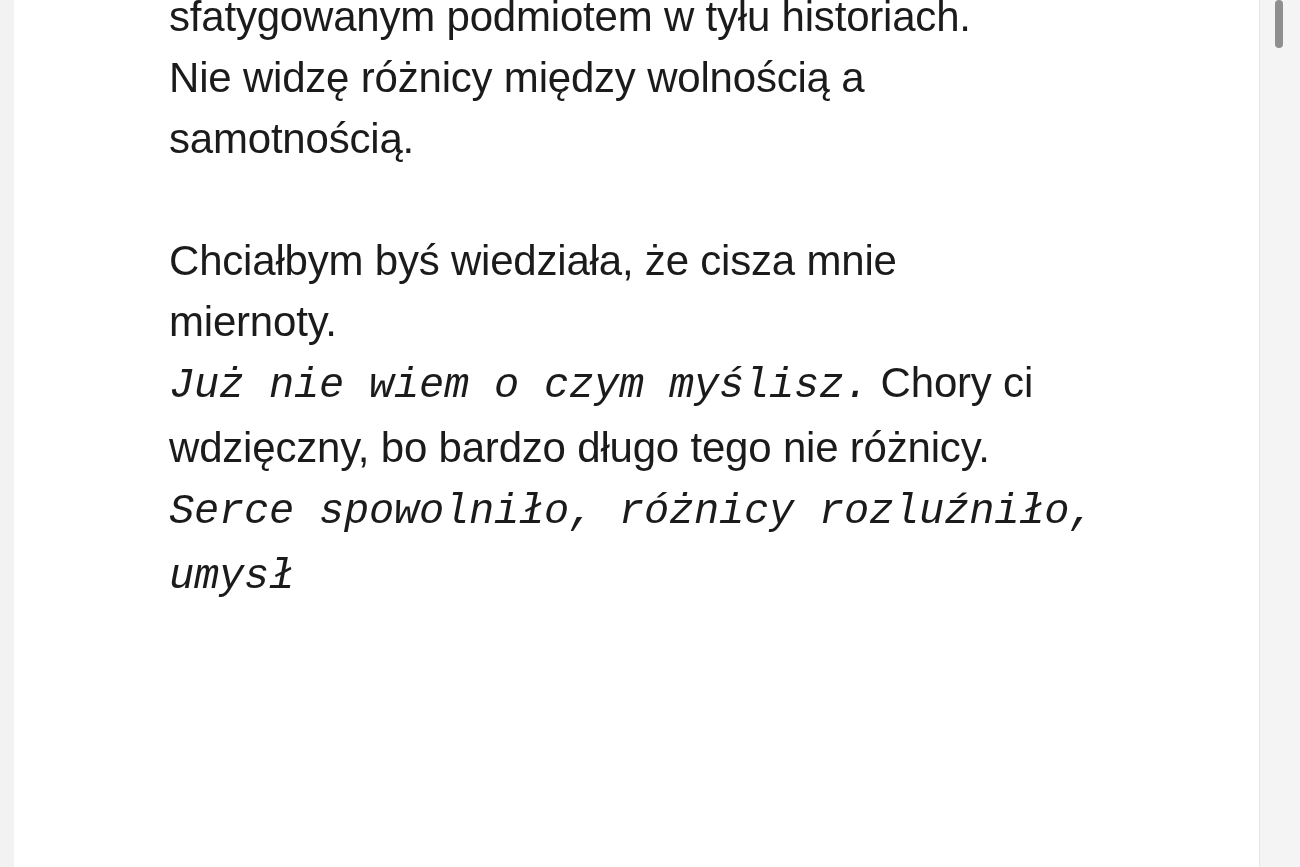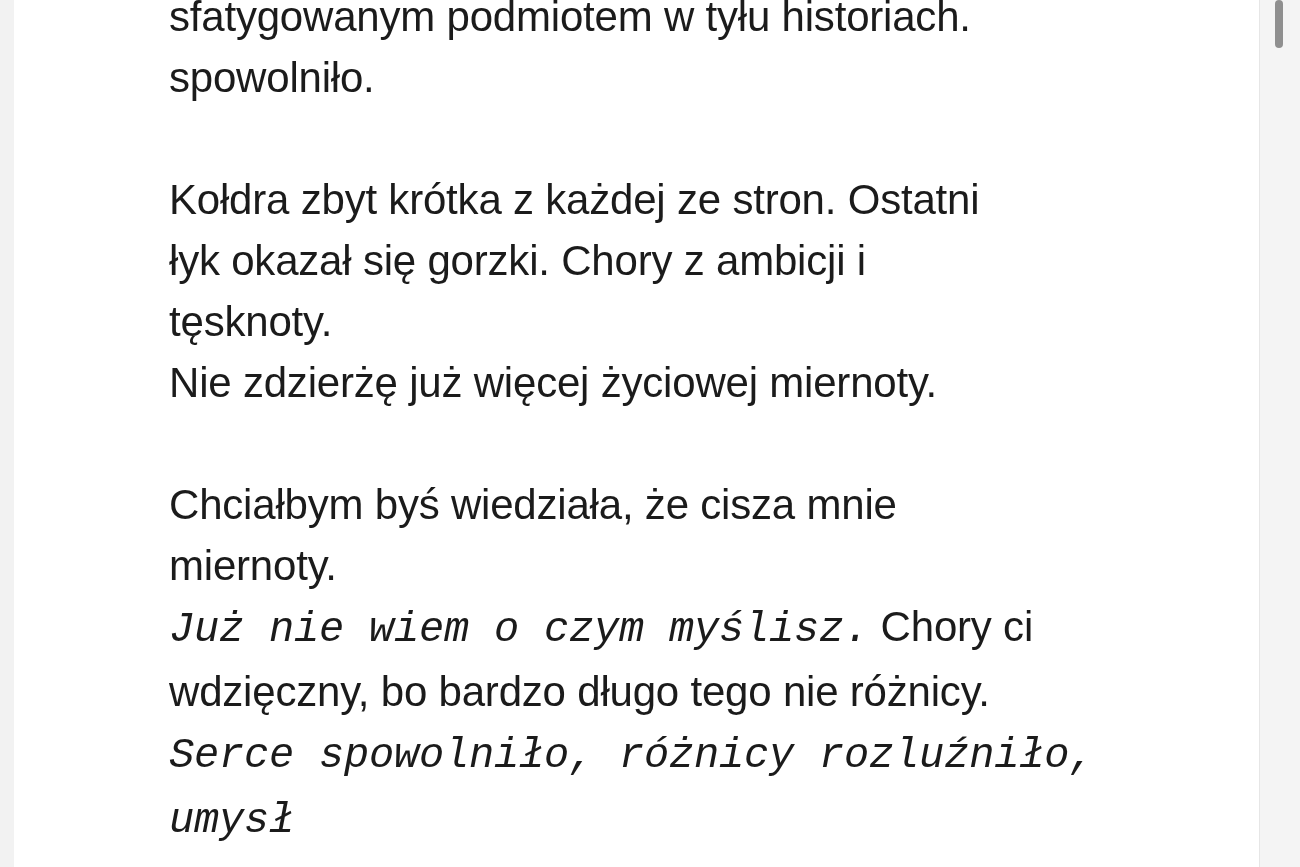--- a/index.html
+++ b/index.html
@@ -97,27 +97,22 @@
 <body>
 
 <div class="page">
 
   <div class="left-gutter"></div>
 
   <div class="content">
     <div class="text-body">
         <p class="para">
           <span class="line"><span class="">sfatygowanym podmiotem w tyłu historiach.</span></span>
-          <span class="line"><span class="">spowolniło.</span></span>
-        </p>
-        <p class="para">
-          <span class="line"><span class="">Kołdra zbyt krótka z każdej ze stron. Ostatni</span></span>
-          <span class="line"><span class="">łyk okazał się gorzki. Chory z ambicji i</span></span>
-          <span class="line"><span class="">tęsknoty.</span></span>
-          <span class="line"><span class="">Nie zdzierżę już więcej życiowej miernoty.</span></span>
+          <span class="line"><span class="">Nie widzę różnicy między wolnością a</span></span>
+          <span class="line"><span class="">samotnością.</span></span>
         </p>
         <p class="para">
           <span class="line"><span class="">Chciałbym byś wiedziała, że cisza mnie</span></span>
           <span class="line"><span class="">miernoty.</span></span>
           <span class="line"><span class="ital">Już nie wiem o czym myślisz.</span><span class=""> Chory ci</span></span>
           <span class="line"><span class="">wdzięczny, bo bardzo długo tego nie różnicy.</span></span>
           <span class="line"><span class="ital">Serce spowolniło, różnicy rozluźniło, umysł</span></span>
         </p>
       </div>
   </div>

